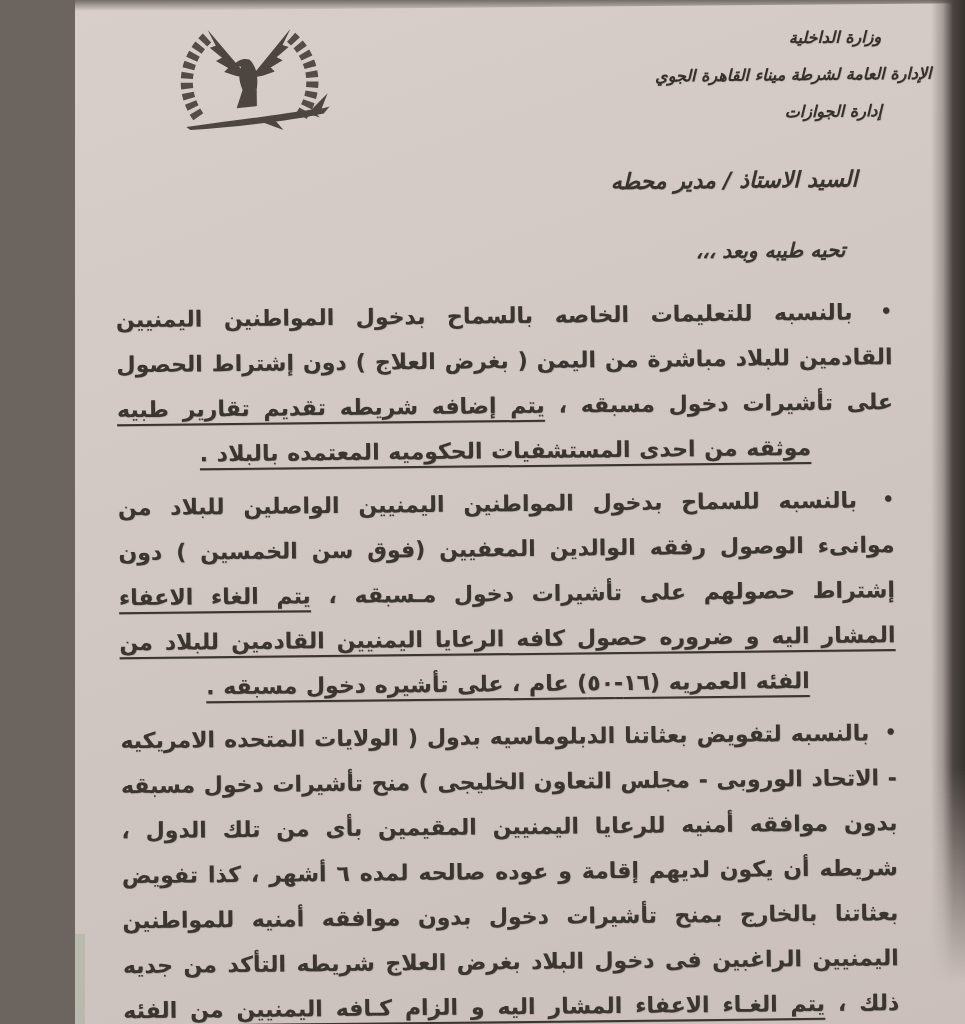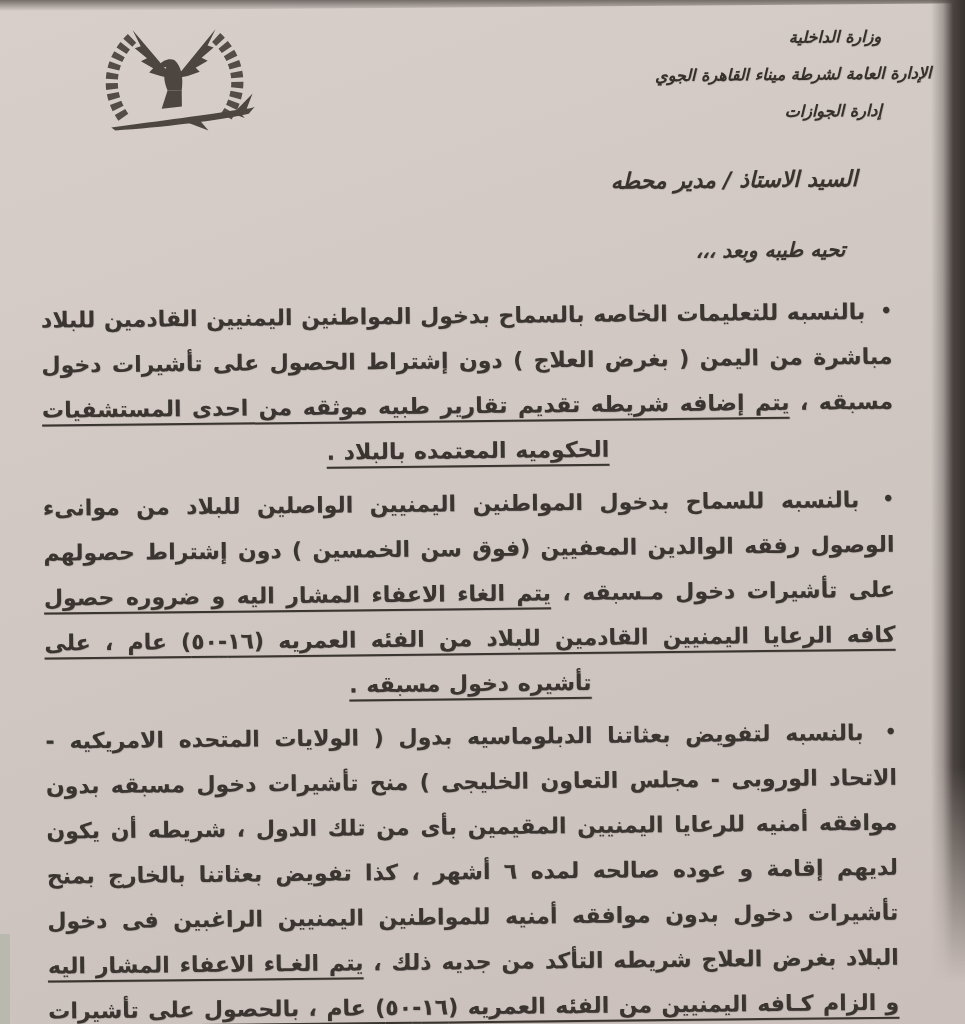--- a/index.html
+++ b/index.html
@@ -2,21 +2,21 @@
 <html lang="ar" dir="rtl"><head>
 <meta charset="utf-8">
 <style>
   html,body{margin:0;padding:0;}
   body{
     width:965px;height:1024px;overflow:hidden;
     background:#6b645f;
     font-family:"DejaVu Sans",sans-serif;
   }
   .photo{
-    position:relative;width:965px;height:1024px;overflow:hidden;
+    position:relative;width:890px;height:1024px;overflow:hidden;
     background:linear-gradient(160deg,#d8cfcb 0%,#d3cac6 30%,#cec5c1 60%,#cabfbb 100%);
   }
   
   .edge-right{
     position:absolute;top:0;right:0;width:34px;height:96%;
     background:linear-gradient(to left,#38322f 0%,#4a433f 35%,rgba(74,67,63,.35) 65%,rgba(74,67,63,0) 100%);
     -webkit-mask-image:linear-gradient(to bottom,#000 78%,transparent 100%);
     mask-image:linear-gradient(to bottom,#000 78%,transparent 100%);
   }
   

